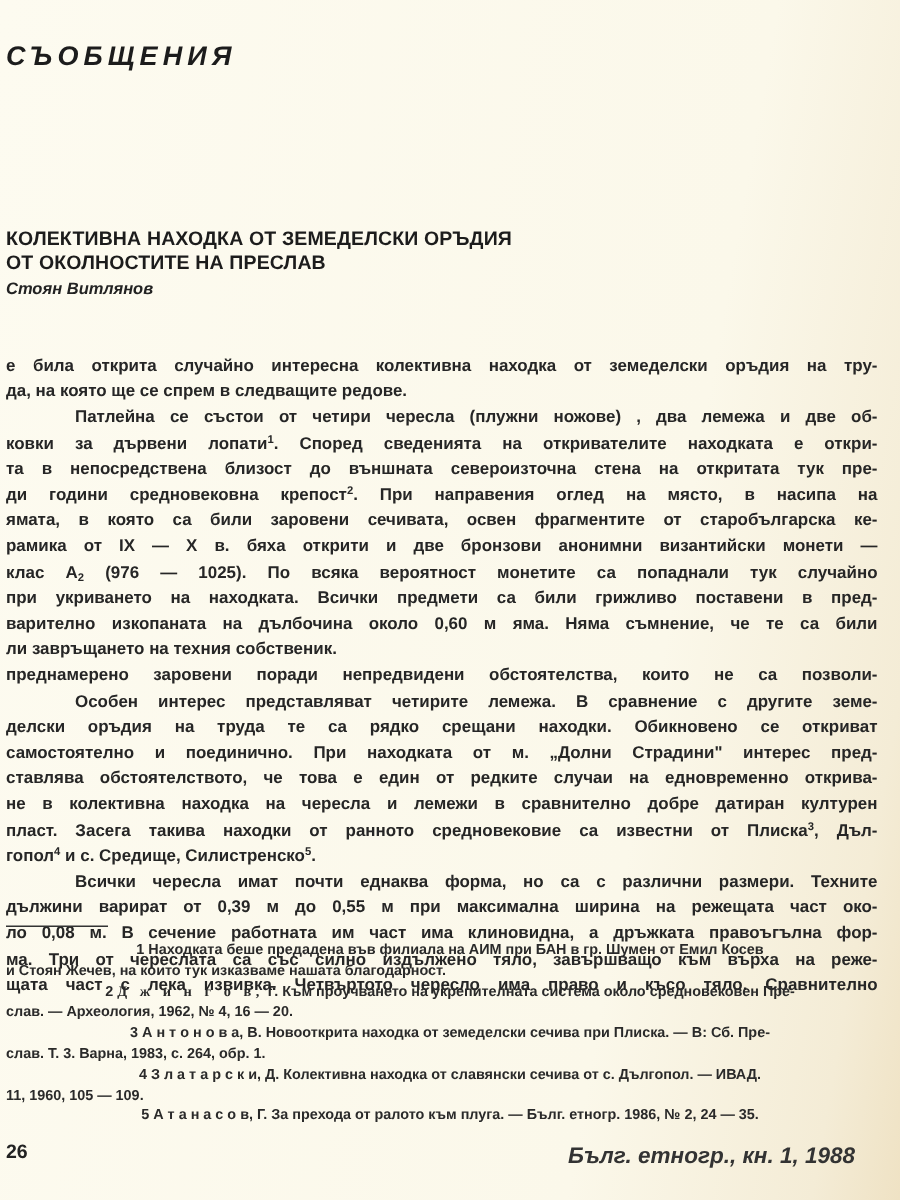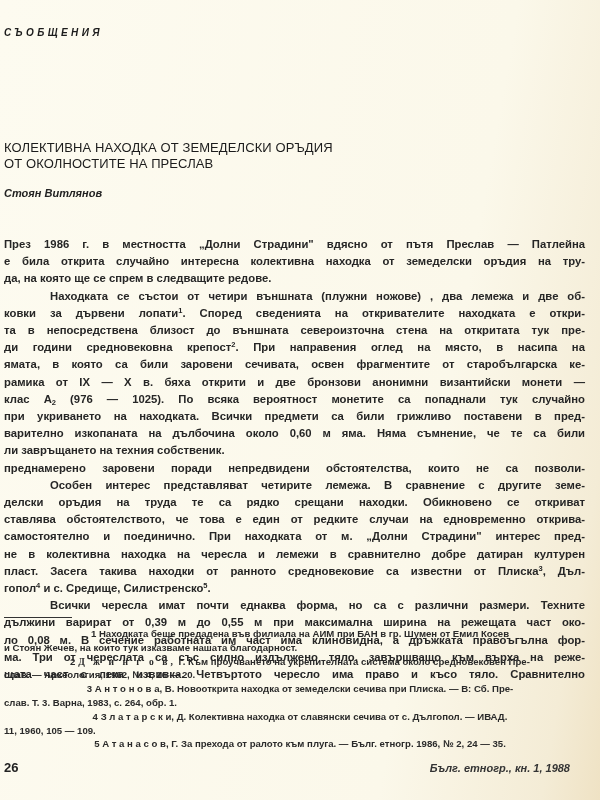--- a/index.html
+++ b/index.html
@@ -5,76 +5,75 @@
   html, body { margin: 0; padding: 0; }
   body {
     width: 600px; height: 800px; overflow: hidden;
     background: #fbf8ea;
     font-family: "Liberation Sans", sans-serif;
     color: #222;
     position: relative;
   }
   .page { position: absolute; left: 0; top: 0; width: 600px; height: 800px;
     background: linear-gradient(100deg, #fdfbf0 0%, #fbf8ea 70%, #f4ecd6 92%, #efe2c4 100%); }
-  .section-label { position: absolute; left: 4px; top: 27px; font-size: 10px; font-weight: bold;
+  .section-label { position: absolute; left: 4px; top: 27px; font-size: 18px; font-weight: bold;
     font-style: italic; letter-spacing: 3.4px; color: #1c1c1c; }
-  .title { position: absolute; left: 4px; top: 140px; font-size: 13px; font-weight: normal;
+  .title { position: absolute; left: 4px; top: 151px; font-size: 13px; font-weight: bold;
     line-height: 16px; color: #1c1c1c; letter-spacing: 0.1px; }
   .author { position: absolute; left: 4px; top: 187px; font-size: 11px; font-weight: bold;
     font-style: italic; color: #222; }
   .body-text { position: absolute; left: 4px; top: 236px; width: 581px;
     font-size: 11.3px; line-height: 17.2px; font-weight: bold; color: #262626; }
   .body-text .ln { display: block; white-space: nowrap; text-align: justify; text-align-last: justify; }
   .body-text .ln.last { text-align-last: left; }
   .body-text .ln.indent { padding-left: 46px; }
   sup { font-size: 7.5px; line-height: 0; vertical-align: 4px; }
   sub { font-size: 7.5px; line-height: 0; vertical-align: -2px; }
   .rule { position: absolute; left: 4px; top: 617px; width: 68px; height: 1px; background: #333; }
   .footnotes { position: absolute; left: 4px; top: 627px; width: 560px; font-size: 9.6px;
     line-height: 13.8px; color: #2a2a2a; font-weight: bold; }
   .footnotes .ln { display: block; white-space: nowrap; }
   .footnotes .ln.indent { padding-left: 32px; text-align: center; }
   .spaced { letter-spacing: 3px; font-family: Liberation Serif, serif; }
   .page-number { position: absolute; left: 4px; top: 760px; font-size: 13px; font-weight: bold; color: #222; }
-  .running-footer { position: absolute; right: 30px; top: 762px; font-size: 11px; font-style: italic;
+  .running-footer { position: absolute; right: 30px; top: 762px; font-size: 15px; font-style: italic;
     font-weight: bold; color: #333; }
 </style>
 </head>
 <body>
 
 <div class="page">
 
   <div class="section-label">СЪОБЩЕНИЯ</div>
 
   <div class="title">
     <div>КОЛЕКТИВНА НАХОДКА ОТ ЗЕМЕДЕЛСКИ ОРЪДИЯ</div>
     <div>ОТ ОКОЛНОСТИТЕ НА ПРЕСЛАВ</div>
   </div>
 
   <div class="author">Стоян Витлянов</div>
 
   <div class="body-text">
-    <span class="ln">През 1986 г. в местността „Долни Страдини" вдясно от пътя Преслав — Патлейна</span>
     <span class="ln">е била открита случайно интересна колективна находка от земеделски оръдия на тру-</span>
     <span class="ln last">да, на която ще се спрем в следващите редове.</span>
-    <span class="ln indent">Находката се състои от четири външната (плужни ножове) , два лемежа и две об-</span>
+    <span class="ln indent">Патлейна се състои от четири чересла (плужни ножове) , два лемежа и две об-</span>
     <span class="ln"><span>ковки за дървени лопати</span><sup>1</sup><span>. Според сведенията на откривателите находката е откри-</span></span>
     <span class="ln">та в непосредствена близост до външната североизточна стена на откритата тук пре-</span>
     <span class="ln"><span>ди години средновековна крепост</span><sup>2</sup><span>. При направения оглед на място, в насипа на</span></span>
     <span class="ln">ямата, в която са били заровени сечивата, освен фрагментите от старобългарска ке-</span>
     <span class="ln">рамика от IX — X в. бяха открити и две бронзови анонимни византийски монети —</span>
     <span class="ln"><span>клас A</span><sub>2</sub><span> (976 — 1025). По всяка вероятност монетите са попаднали тук случайно</span></span>
     <span class="ln">при укриването на находката. Всички предмети са били грижливо поставени в пред-</span>
     <span class="ln">варително изкопаната на дълбочина около 0,60 м яма. Няма съмнение, че те са били</span>
     <span class="ln last">ли завръщането на техния собственик.</span>
     <span class="ln">преднамерено заровени поради непредвидени обстоятелства, които не са позволи-</span>
     <span class="ln indent">Особен интерес представляват четирите лемежа. В сравнение с другите земе-</span>
     <span class="ln">делски оръдия на труда те са рядко срещани находки. Обикновено се откриват</span>
+    <span class="ln">самостоятелно и поединично. При находката от м. „Долни Страдини" интерес пред-</span>
     <span class="ln">ставлява обстоятелството, че това е един от редките случаи на едновременно открива-</span>
-    <span class="ln">самостоятелно и поединично. При находката от м. „Долни Страдини" интерес пред-</span>
     <span class="ln">не в колективна находка на чересла и лемежи в сравнително добре датиран културен</span>
     <span class="ln"><span>пласт. Засега такива находки от ранното средновековие са известни от Плиска</span><sup>3</sup><span>, Дъл-</span></span>
     <span class="ln last"><span>гопол</span><sup>4</sup><span> и с. Средище, Силистренско</span><sup>5</sup>.</span>
     <span class="ln indent">Всички чересла имат почти еднаква форма, но са с различни размери. Техните</span>
     <span class="ln">дължини варират от 0,39 м до 0,55 м при максимална ширина на режещата част око-</span>
     <span class="ln">ло 0,08 м. В сечение работната им част има клиновидна, а дръжката правоъгълна фор-</span>
     <span class="ln">ма. Три от череслата са със силно издължено тяло, завършващо към върха на реже-</span>
     <span class="ln">щата част с лека извивка. Четвъртото чересло има право и късо тяло. Сравнително</span>
   </div>
 

